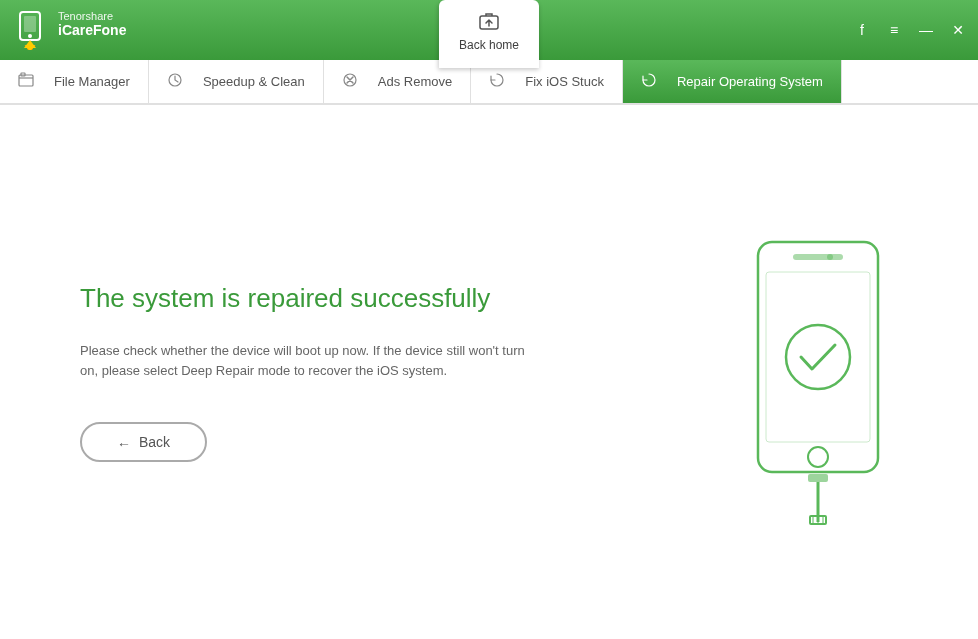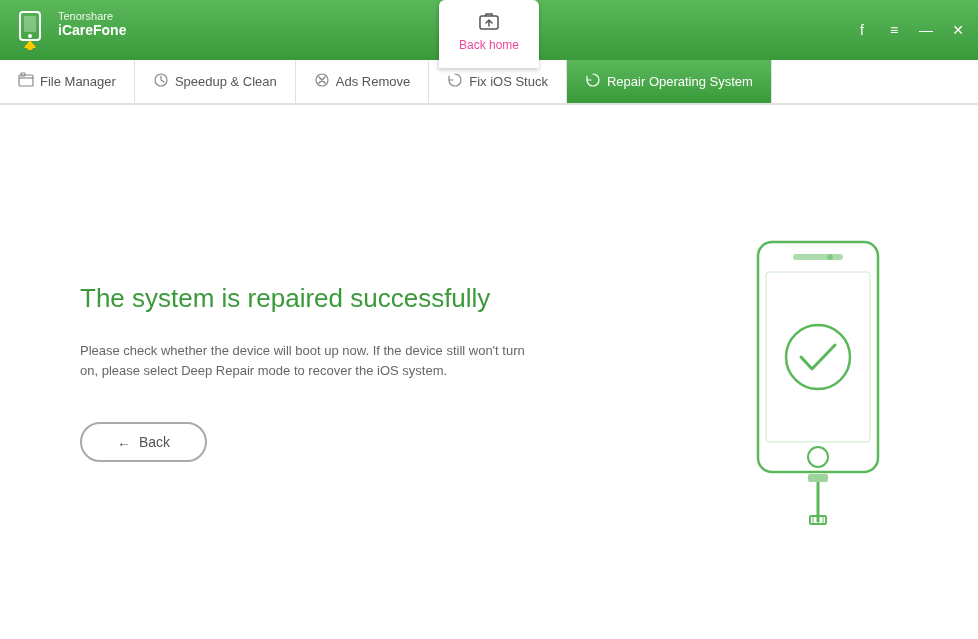--- a/index.html
+++ b/index.html
@@ -65,21 +65,21 @@
       box-shadow: 0 2px 4px rgba(0,0,0,0.2);
     }
 
     .back-home-btn .btn-icon {
       font-size: 18px;
       color: #444;
     }
 
     .back-home-btn .btn-label {
       font-size: 12px;
-      color: #ec4899;
+      color: #404040;
       white-space: nowrap;
     }
 
     .window-controls {
       display: flex;
       gap: 12px;
       align-items: center;
     }
 
     .win-ctrl {
@@ -99,21 +99,21 @@
     .nav-tabs {
       background: white;
       display: flex;
       height: 45px;
       border-bottom: 2px solid #e0e0e0;
     }
 
     .nav-tab {
       display: flex;
       align-items: center;
-      gap: 6px;
+      gap: 20px;
       padding: 0 18px;
       font-size: 13px;
       color: #555;
       cursor: pointer;
       border-right: 1px solid #e0e0e0;
       white-space: nowrap;
     }
 
     .nav-tab.active {
       background: linear-gradient(to bottom, #5ab85a, #3a9a3a);

